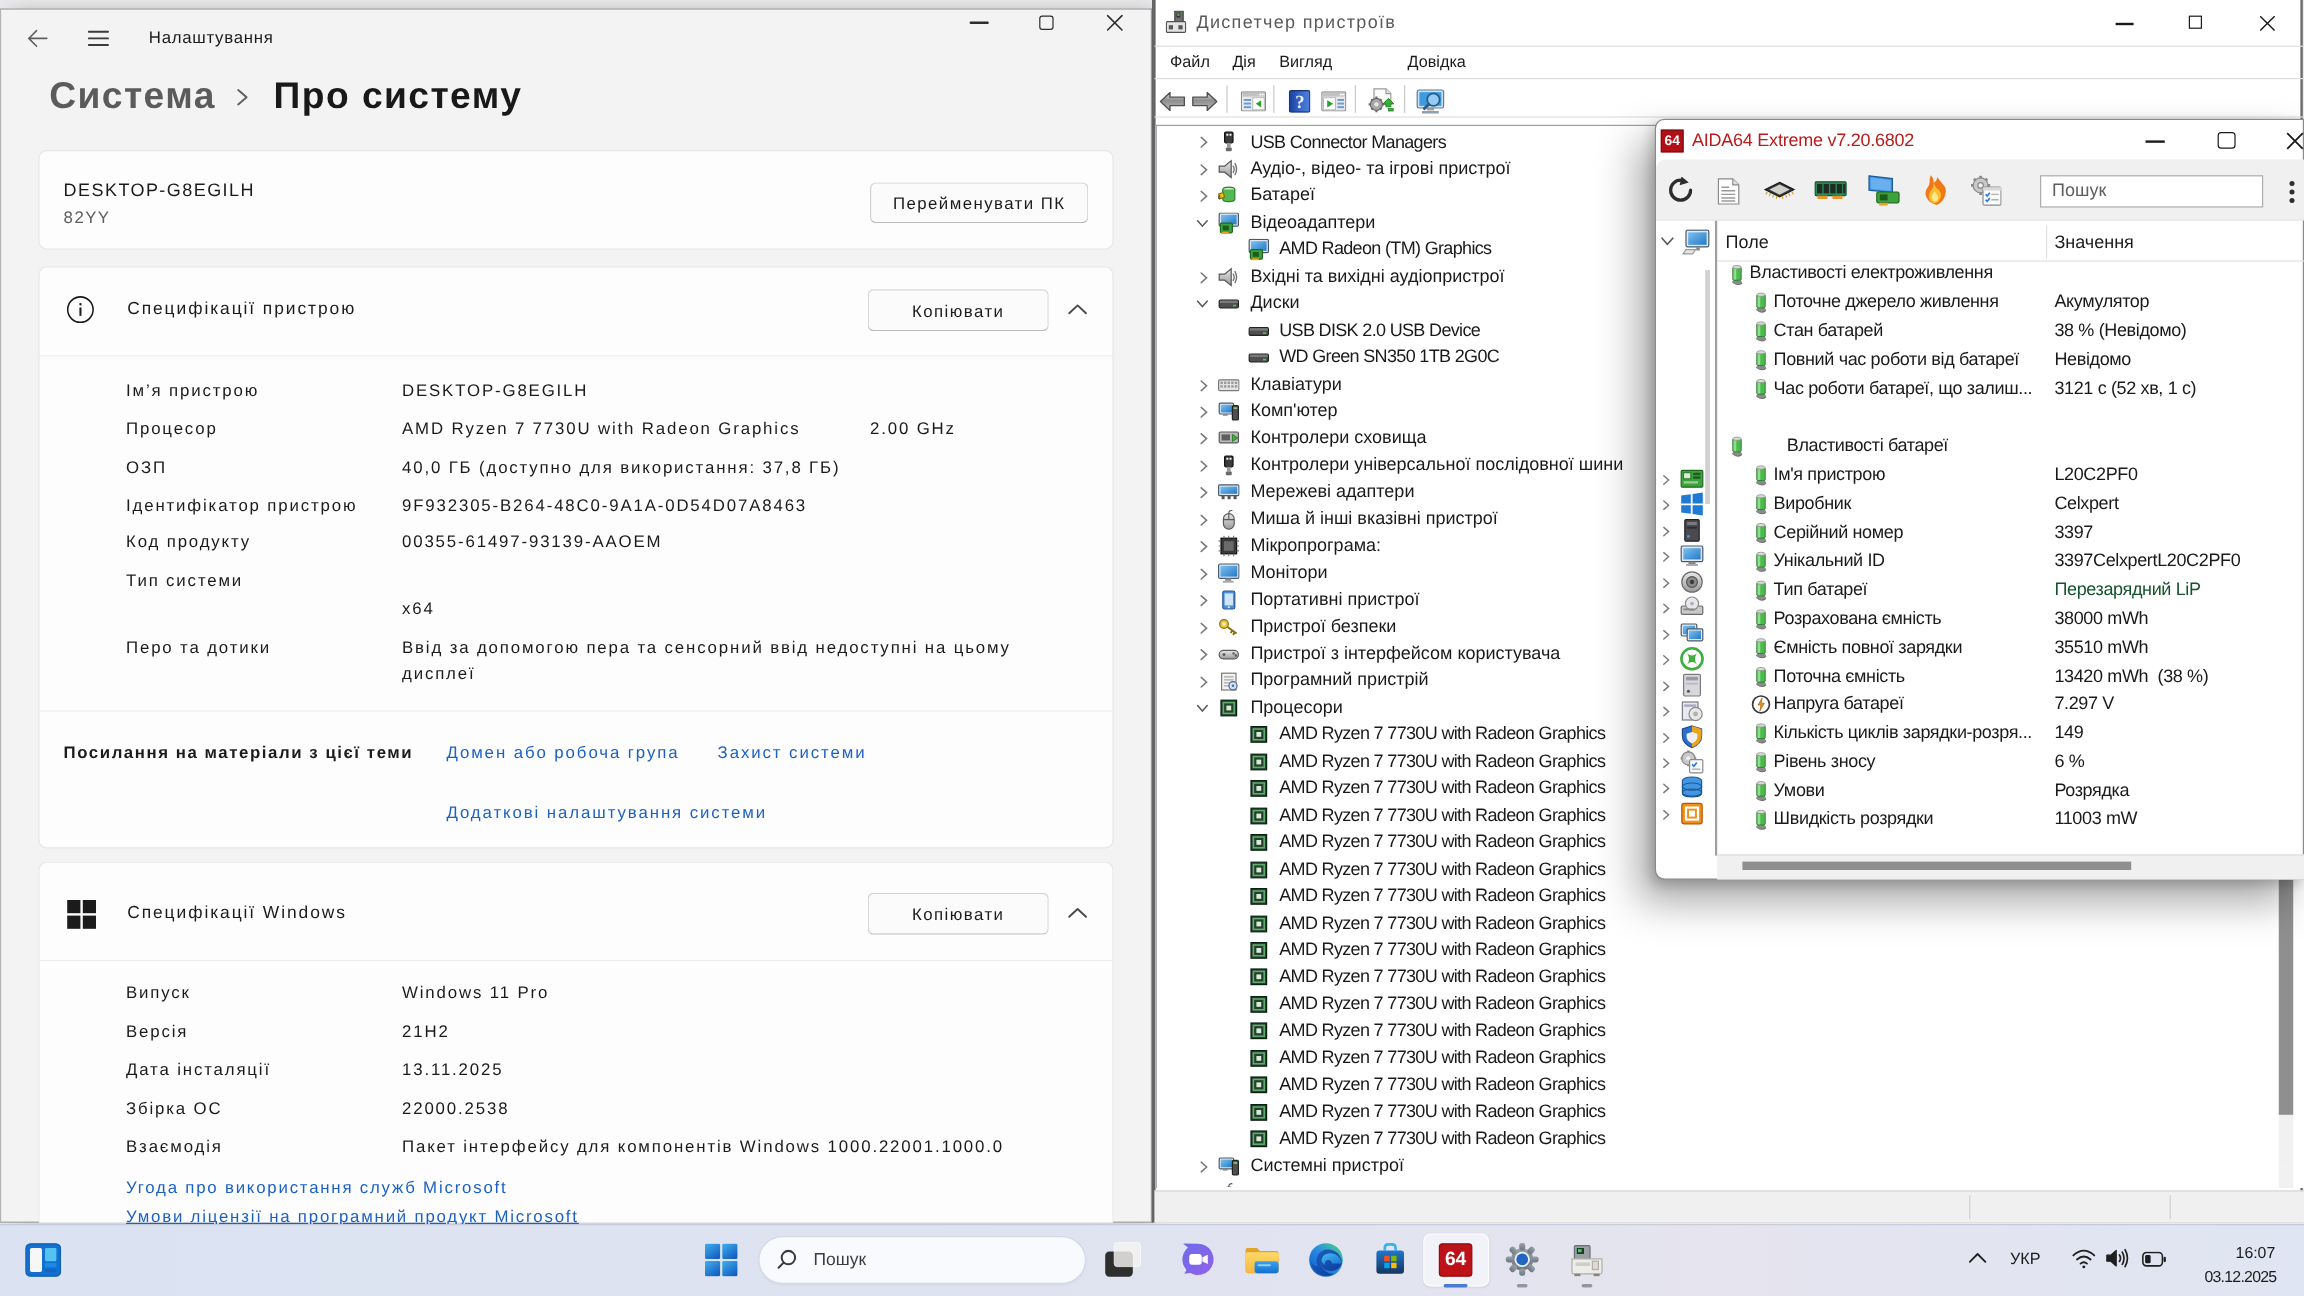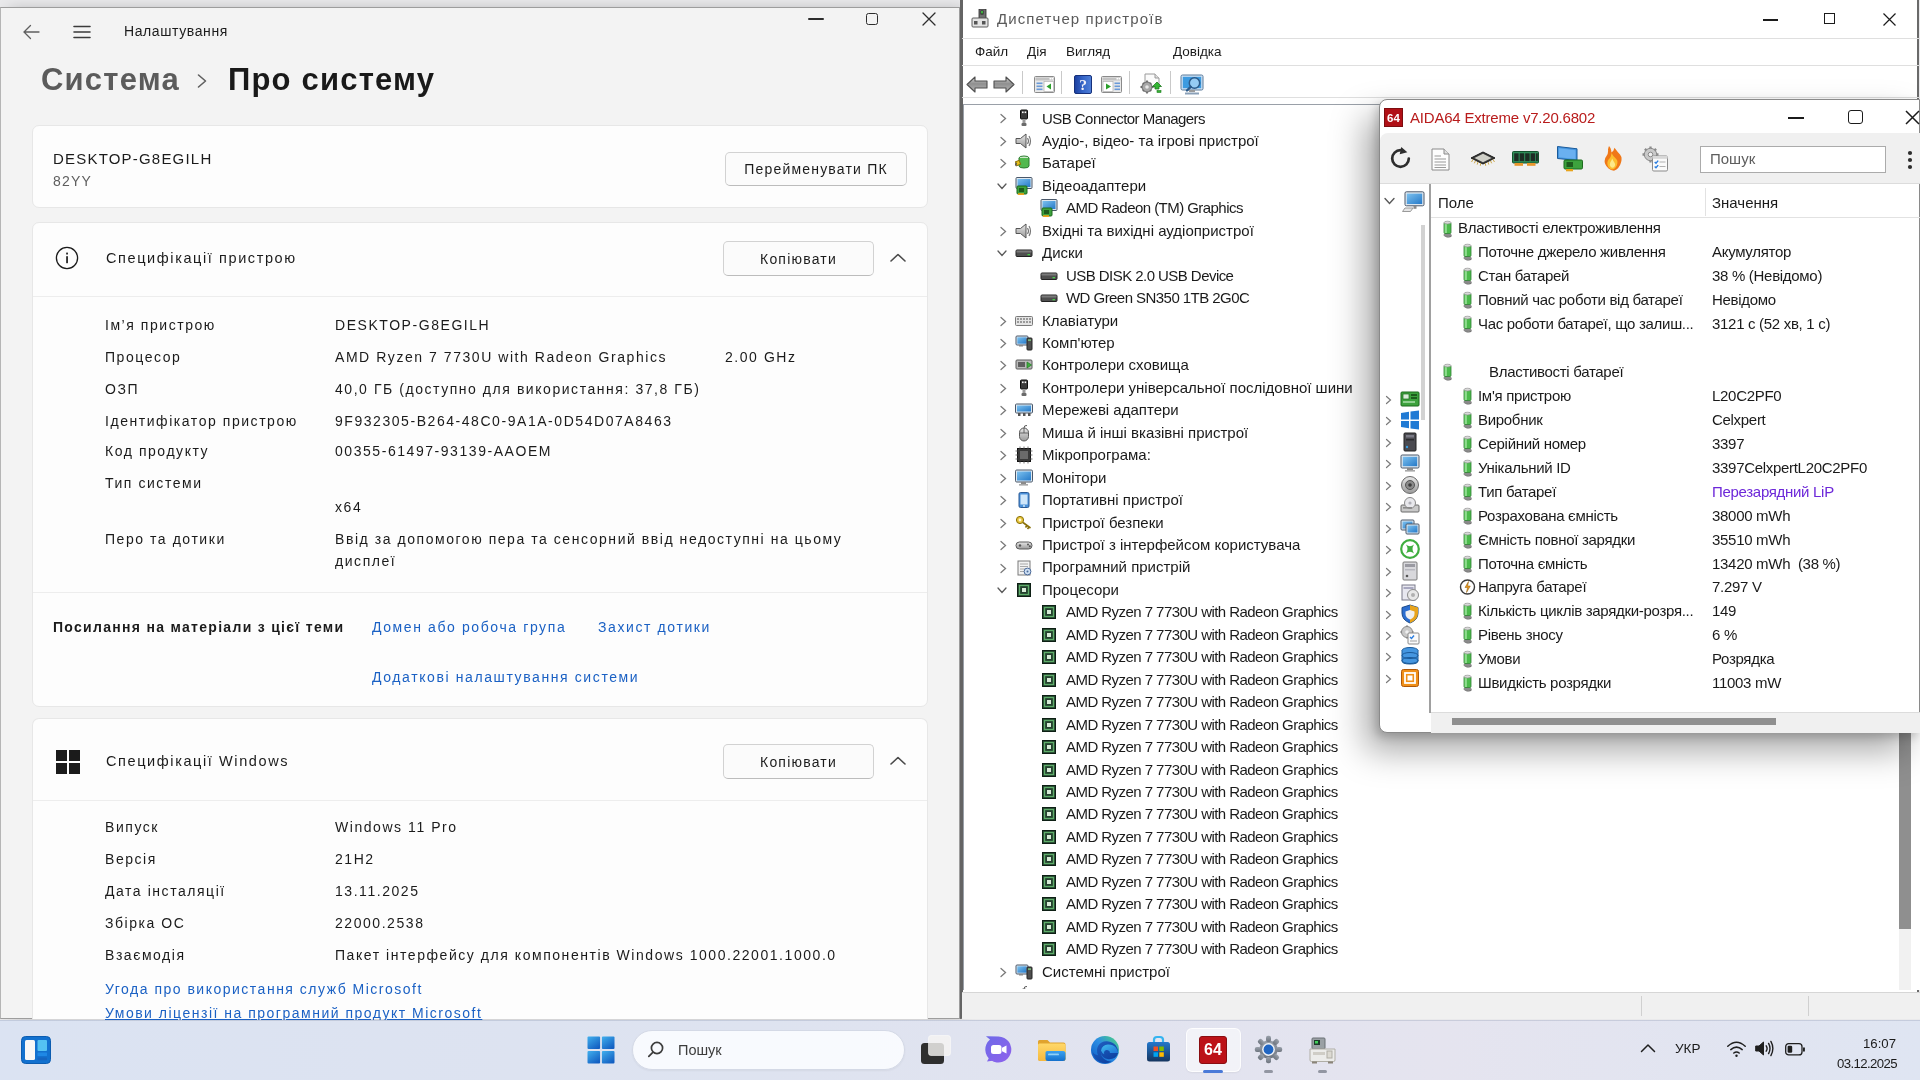--- a/index.html
+++ b/index.html
@@ -57,21 +57,21 @@
 <div class="a t" style="left:335px;top:442px;font-size:14px;line-height:19px;color:#1b1b1b;font-weight:400;letter-spacing:1.55px;">00355-61497-93139-AAOEM</div>
 <div class="a t" style="left:105px;top:474px;font-size:14px;line-height:19px;color:#1b1b1b;font-weight:400;letter-spacing:1.55px;">Тип системи</div>
 <div class="a t" style="left:105px;top:530px;font-size:14px;line-height:19px;color:#1b1b1b;font-weight:400;letter-spacing:1.55px;">Перо та дотики</div>
 <div class="a t" style="left:335px;top:530px;font-size:14px;line-height:19px;color:#1b1b1b;font-weight:400;letter-spacing:1.55px;">Ввід за допомогою пера та сенсорний ввід недоступні на цьому</div>
 <div class="a t" style="left:725px;top:348px;font-size:14px;line-height:19px;color:#1b1b1b;font-weight:400;letter-spacing:1.55px;">2.00 GHz</div>
 <div class="a t" style="left:335px;top:498px;font-size:14px;line-height:19px;color:#1b1b1b;font-weight:400;letter-spacing:1.55px;">x64</div>
 <div class="a t" style="left:335px;top:552px;font-size:14px;line-height:19px;color:#1b1b1b;font-weight:400;letter-spacing:1.55px;">дисплеї</div>
 <div class="a " style="left:33px;top:592px;width:894px;height:1px;background:#ededed;"></div>
 <div class="a t" style="left:53px;top:618px;font-size:14px;line-height:19px;color:#1b1b1b;font-weight:700;letter-spacing:1.3px;">Посилання на матеріали з цієї теми</div>
 <div class="a t" style="left:372px;top:618px;font-size:14px;line-height:19px;color:#1b61c4;font-weight:400;letter-spacing:1.6px;">Домен або робоча група</div>
-<div class="a t" style="left:598px;top:618px;font-size:14px;line-height:19px;color:#1b61c4;font-weight:400;letter-spacing:1.6px;">Захист дотики</div>
+<div class="a t" style="left:598px;top:618px;font-size:14px;line-height:19px;color:#1b61c4;font-weight:400;letter-spacing:1.6px;">Захист системи</div>
 <div class="a t" style="left:372px;top:668px;font-size:14px;line-height:19px;color:#1b61c4;font-weight:400;letter-spacing:1.6px;">Додаткові налаштування системи</div>
 <div class="a card" style="left:32px;top:718px;width:896px;height:301px;border-bottom:none;border-radius:7px 7px 0 0;"></div>
 <svg class="a" style="left:55px;top:749px;" width="26" height="26" viewBox="0 0 26 26">
       <rect x="1" y="1" width="11" height="11" fill="#1b1b1b"></rect>
       <rect x="14" y="1" width="11" height="11" fill="#1b1b1b"></rect>
       <rect x="1" y="14" width="11" height="11" fill="#1b1b1b"></rect>
       <rect x="14" y="14" width="11" height="11" fill="#1b1b1b"></rect>
     </svg>
 <div class="a t" style="left:106px;top:751px;font-size:14.5px;line-height:20px;color:#1b1b1b;font-weight:400;letter-spacing:1.6px;">Специфікації Windows</div>
 <div class="a btn" style="left:723px;top:744px;width:151px;height:35px;letter-spacing:1.2px;">Копіювати</div>
@@ -878,21 +878,21 @@
 <svg class="a" style="left:1459px;top:483px" width="17" height="18" viewBox="0 0 16 18">
       <g transform="translate(0,0)">
         <path d="M7 13.5 Q4 15.5 7 16.5 Q10 17.5 12 15.5" stroke="#6a6a6a" stroke-width="1.4" fill="none"></path>
         <ellipse cx="8" cy="15" rx="4" ry="1.8" fill="#8a8a8a"></ellipse>
         <rect x="4.5" y="2.5" width="7" height="11" rx="1" fill="#4cbb4c" stroke="#2e7d32" stroke-width="0.8"></rect>
         <rect x="5.2" y="3" width="2.2" height="10" fill="#8fdd8f"></rect>
         <ellipse cx="8" cy="2.6" rx="3.5" ry="1.4" fill="#d8d8d8" stroke="#8a8a8a" stroke-width="0.6"></ellipse>
       </g>
     </svg>
 <div class="a t" style="left:1478px;top:482px;font-size:15px;line-height:20px;color:#1a1a1a;font-weight:400;letter-spacing:-0.3px;">Тип батареї</div>
-<div class="a t" style="left:1712px;top:482px;font-size:15px;line-height:20px;color:#6d28d9;font-weight:400;letter-spacing:-0.3px;">Перезарядний LiP</div>
+<div class="a t" style="left:1712px;top:482px;font-size:15px;line-height:20px;color:#14532d;font-weight:400;letter-spacing:-0.3px;">Перезарядний LiP</div>
 <svg class="a" style="left:1459px;top:507px" width="17" height="18" viewBox="0 0 16 18">
       <g transform="translate(0,0)">
         <path d="M7 13.5 Q4 15.5 7 16.5 Q10 17.5 12 15.5" stroke="#6a6a6a" stroke-width="1.4" fill="none"></path>
         <ellipse cx="8" cy="15" rx="4" ry="1.8" fill="#8a8a8a"></ellipse>
         <rect x="4.5" y="2.5" width="7" height="11" rx="1" fill="#4cbb4c" stroke="#2e7d32" stroke-width="0.8"></rect>
         <rect x="5.2" y="3" width="2.2" height="10" fill="#8fdd8f"></rect>
         <ellipse cx="8" cy="2.6" rx="3.5" ry="1.4" fill="#d8d8d8" stroke="#8a8a8a" stroke-width="0.6"></ellipse>
       </g>
     </svg>
 <div class="a t" style="left:1478px;top:506px;font-size:15px;line-height:20px;color:#1a1a1a;font-weight:400;letter-spacing:-0.3px;">Розрахована ємність</div>

